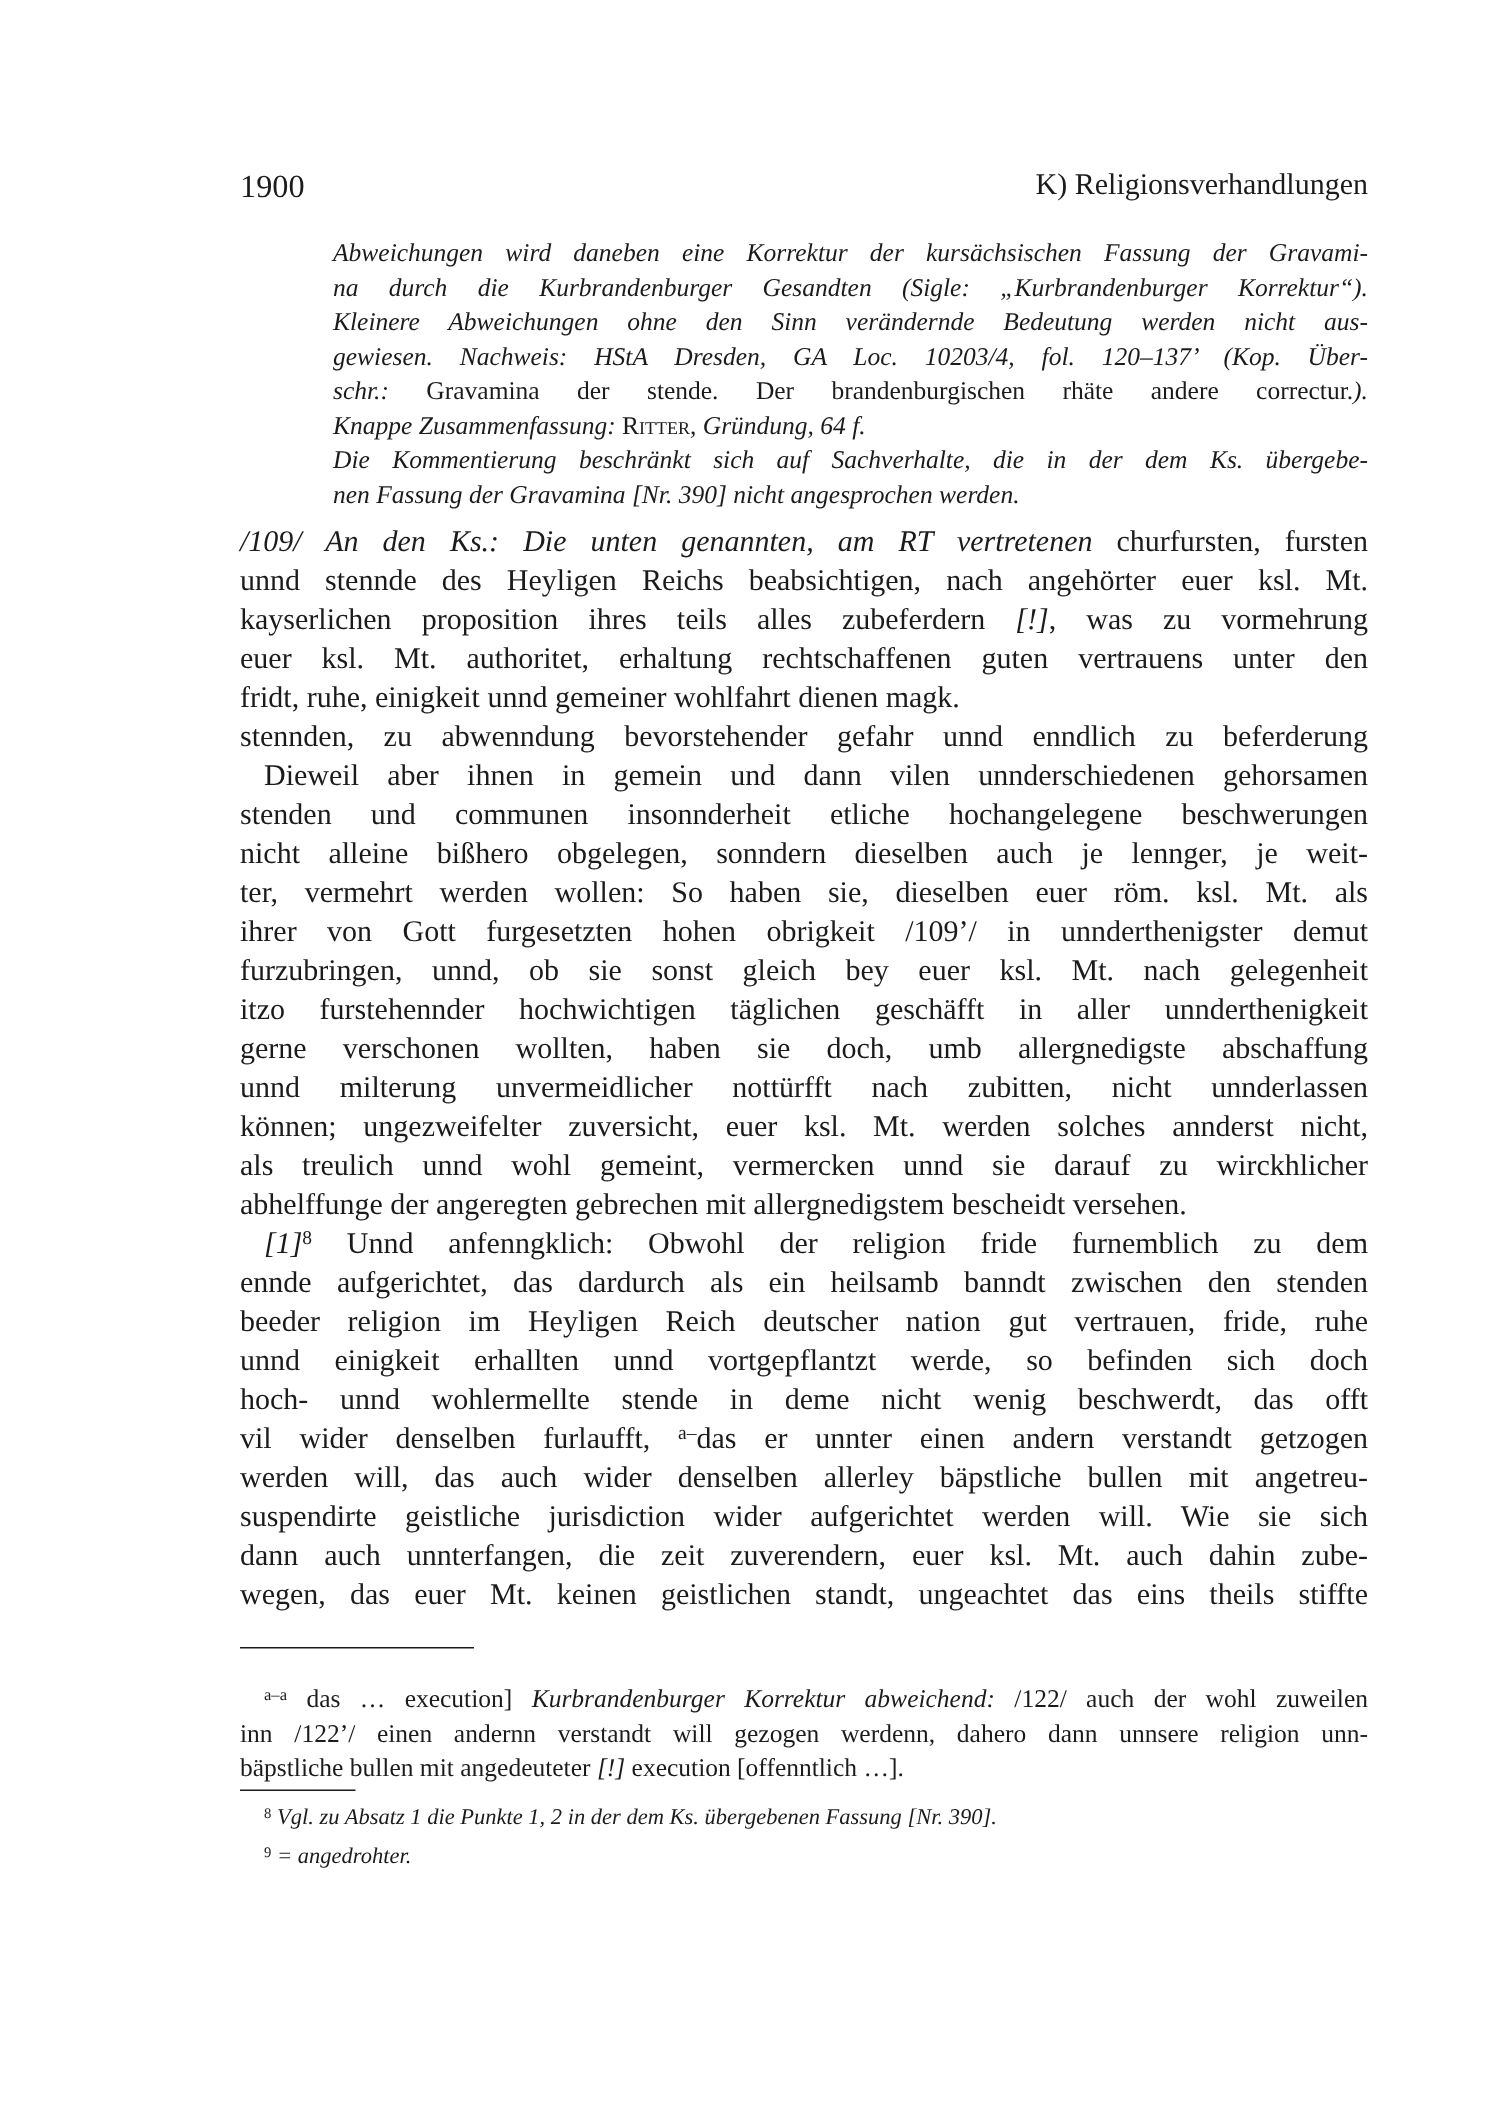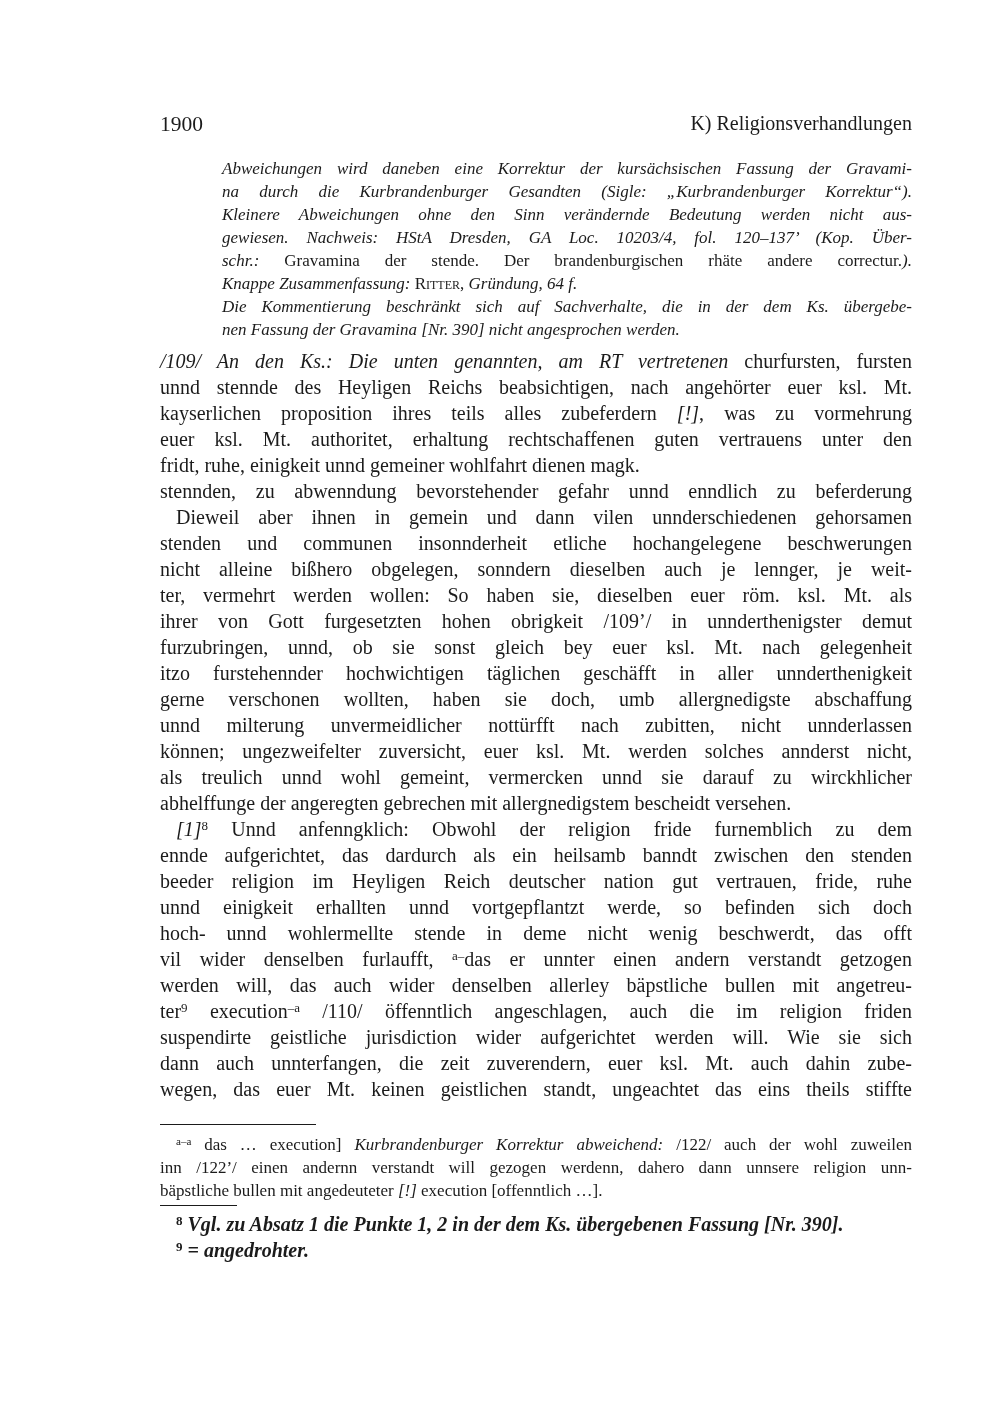--- a/index.html
+++ b/index.html
@@ -15,22 +15,22 @@
   .runhead{text-align:right;font-size:20px;}
   .headnote{margin:17px 0 7px 62px;font-size:17px;line-height:23px;}
   .bodytext{font-size:20px;line-height:26px;}
   .para{margin:0;}
   .line{text-align:justify;text-align-last:justify;}
   .line.end{text-align-last:left;}
   .line.ind{text-indent:16px;}
   .rule{height:0;border:0;border-top:1.6px solid #1b1b1b;}
   .rule-a{width:156px;margin-top:22px;}
   .rule-b{width:77px;margin-top:3px;}
-  .apparatus{font-size:17px;line-height:23px;margin-top:8px;}
-  .footnotes{font-size:20px;line-height:26px;margin-top:5px;font-weight:bold;}
+  .apparatus{font-size:17px;line-height:23px;margin-top:22px;}
+  .footnotes{font-size:15px;line-height:26px;margin-top:5px;}
   .it{font-style:italic;}
   .sc{font-variant:small-caps;}
   .sup{font-size:0.65em;position:relative;top:-0.45em;line-height:0;}
 </style>
 </head>
 <body>
 
 <div class="page">
 
   <div class="header">
@@ -73,21 +73,20 @@
         <div class="line end"><span>abhelffunge der angeregten gebrechen mit allergnedigstem bescheidt versehen.</span></div>
       </div>
     <div class="para">
         <div class="line ind"><span class="it">[1]</span><span class="sup">8</span><span> Unnd anfenngklich: Obwohl der religion fride furnemblich zu dem</span></div>
         <div class="line"><span>ennde aufgerichtet, das dardurch als ein heilsamb banndt zwischen den stenden</span></div>
         <div class="line"><span>beeder religion im Heyligen Reich deutscher nation gut vertrauen, fride, ruhe</span></div>
         <div class="line"><span>unnd einigkeit erhallten unnd vortgepflantzt werde, so befinden sich doch</span></div>
         <div class="line"><span>hoch- unnd wohlermellte stende in deme nicht wenig beschwerdt, das offt</span></div>
         <div class="line"><span>vil wider denselben furlaufft, </span><span class="sup">a–</span><span>das er unnter einen andern verstandt getzogen</span></div>
         <div class="line"><span>werden will, das auch wider denselben allerley bäpstliche bullen mit angetreu-</span></div>
-        <div class="line"><span>ter</span><span class="sup">9</span><span> execution</span><span class="sup">–a</span><span> /110/ öffenntlich angeschlagen, auch die im religion friden</span></div>
         <div class="line"><span>suspendirte geistliche jurisdiction wider aufgerichtet werden will. Wie sie sich</span></div>
         <div class="line"><span>dann auch unnterfangen, die zeit zuverendern, euer ksl. Mt. auch dahin zube-</span></div>
         <div class="line"><span>wegen, das euer Mt. keinen geistlichen standt, ungeachtet das eins theils stiffte</span></div>
       </div>
   </div>
 
   <div class="rule rule-a"></div>
 
   <div class="apparatus">
       <div class="line ind"><span class="sup">a–a</span><span> das … execution] </span><span class="it">Kurbrandenburger Korrektur abweichend:</span><span> /122/ auch der wohl zuweilen</span></div>

